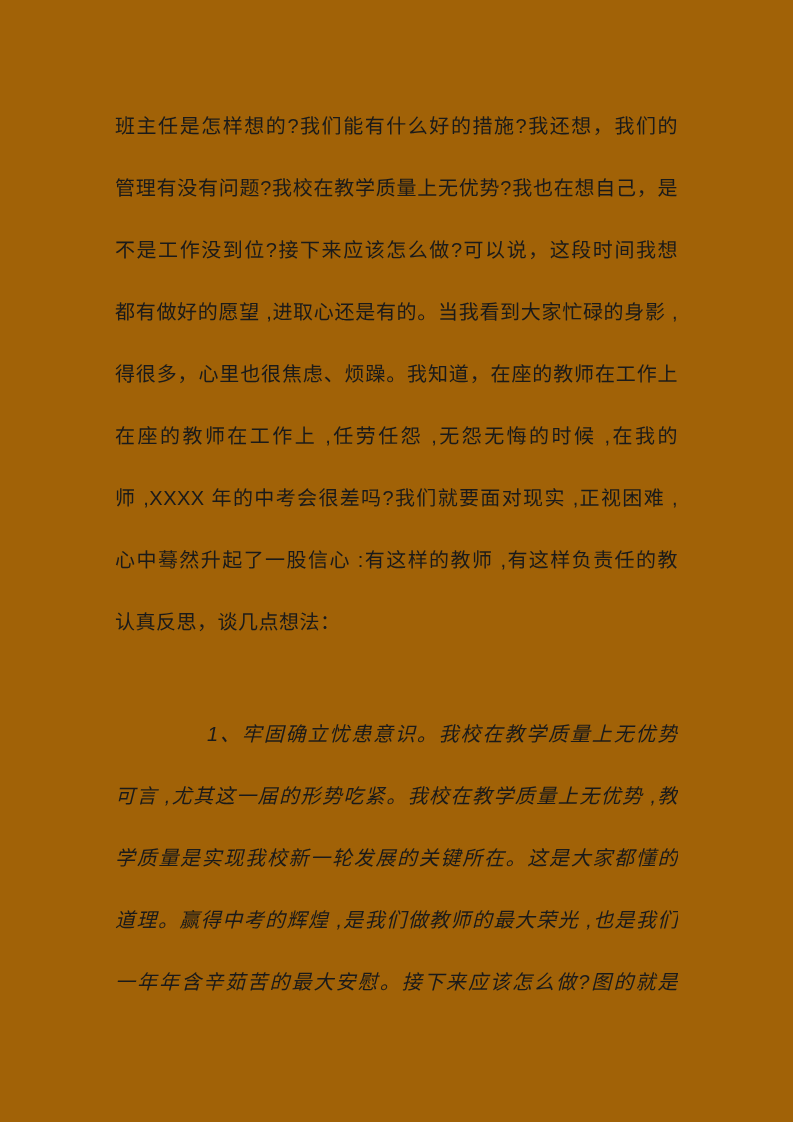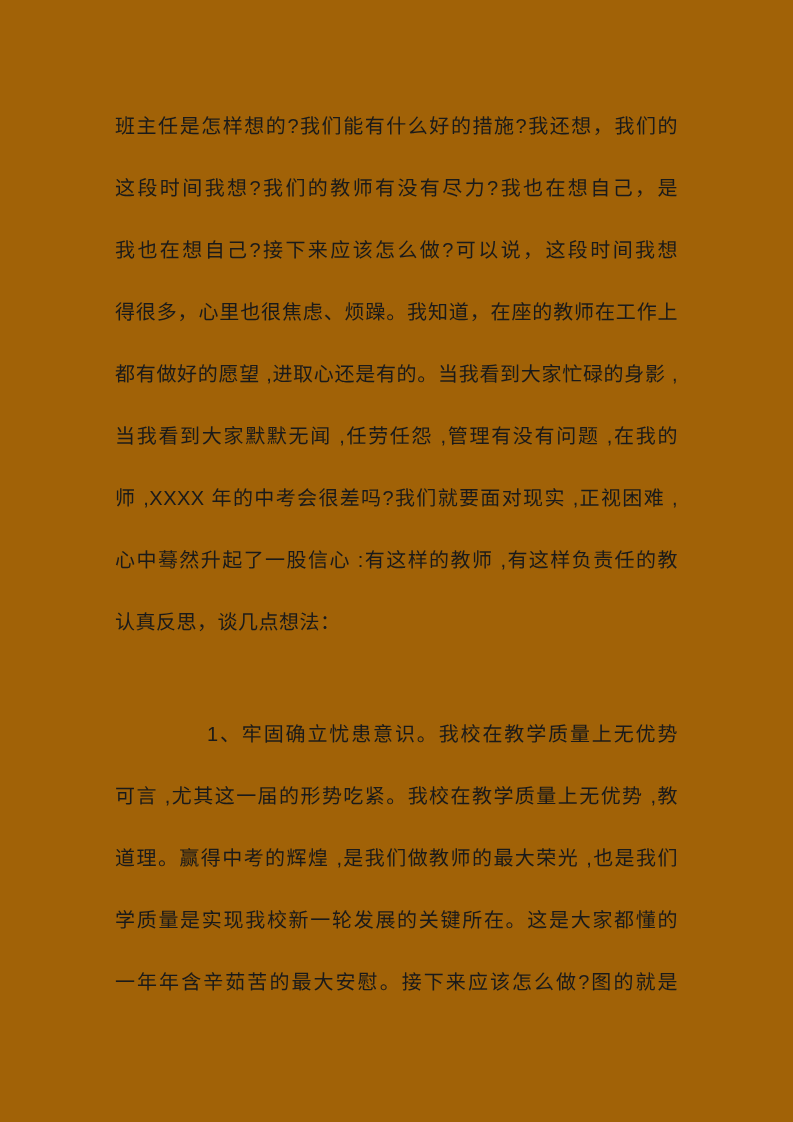--- a/index.html
+++ b/index.html
@@ -21,20 +21,21 @@
     top: 95px;
     width: 563px;
     color: #1a1a1a;
   }
   .paragraph {
     margin: 0;
     padding: 0;
   }
   .paragraph.second {
     margin-top: 50px;
+    font-style: italic;
   }
   .line {
     height: 62px;
     line-height: 62px;
     font-size: 20px;
     letter-spacing: 0.5px;
     white-space: normal;
     overflow: hidden;
     text-align: justify;
     text-align-last: justify;
@@ -51,32 +52,32 @@
   }
 </style>
 </head>
 <body>
 
 <div class="page">
   <div class="content">
 
     <div class="paragraph">
       <div class="line">班主任是怎样想的?我们能有什么好的措施?我还想，我们的</div>
-      <div class="line">这段时间我想?我们的教师有没有尽力?我也在想自己，是</div>
-      <div class="line">我也在想自己?接下来应该怎么做?可以说，这段时间我想</div>
+      <div class="line">管理有没有问题?我校在教学质量上无优势?我也在想自己，是</div>
+      <div class="line">不是工作没到位?接下来应该怎么做?可以说，这段时间我想</div>
+      <div class="line">都有做好的愿望 ,进取心还是有的。当我看到大家忙碌的身影 ,</div>
       <div class="line">得很多，心里也很焦虑、烦躁。我知道，在座的教师在工作上</div>
-      <div class="line">都有做好的愿望 ,进取心还是有的。当我看到大家忙碌的身影 ,</div>
-      <div class="line">当我看到大家默默无闻 ,任劳任怨 ,管理有没有问题 ,在我的</div>
+      <div class="line">在座的教师在工作上 ,任劳任怨 ,无怨无悔的时候 ,在我的</div>
       <div class="line">师 ,XXXX 年的中考会很差吗?我们就要面对现实 ,正视困难 ,</div>
       <div class="line">心中蓦然升起了一股信心 :有这样的教师 ,有这样负责任的教</div>
       <div class="line short">认真反思，谈几点想法：</div>
     </div>
 
     <div class="paragraph second">
       <div class="line indent">1、牢固确立忧患意识。我校在教学质量上无优势</div>
       <div class="line">可言 ,尤其这一届的形势吃紧。我校在教学质量上无优势 ,教</div>
+      <div class="line">学质量是实现我校新一轮发展的关键所在。这是大家都懂的</div>
       <div class="line">道理。赢得中考的辉煌 ,是我们做教师的最大荣光 ,也是我们</div>
-      <div class="line">学质量是实现我校新一轮发展的关键所在。这是大家都懂的</div>
       <div class="line">一年年含辛茹苦的最大安慰。接下来应该怎么做?图的就是</div>
     </div>
 
   </div>
 </div>
 
 </body></html>

